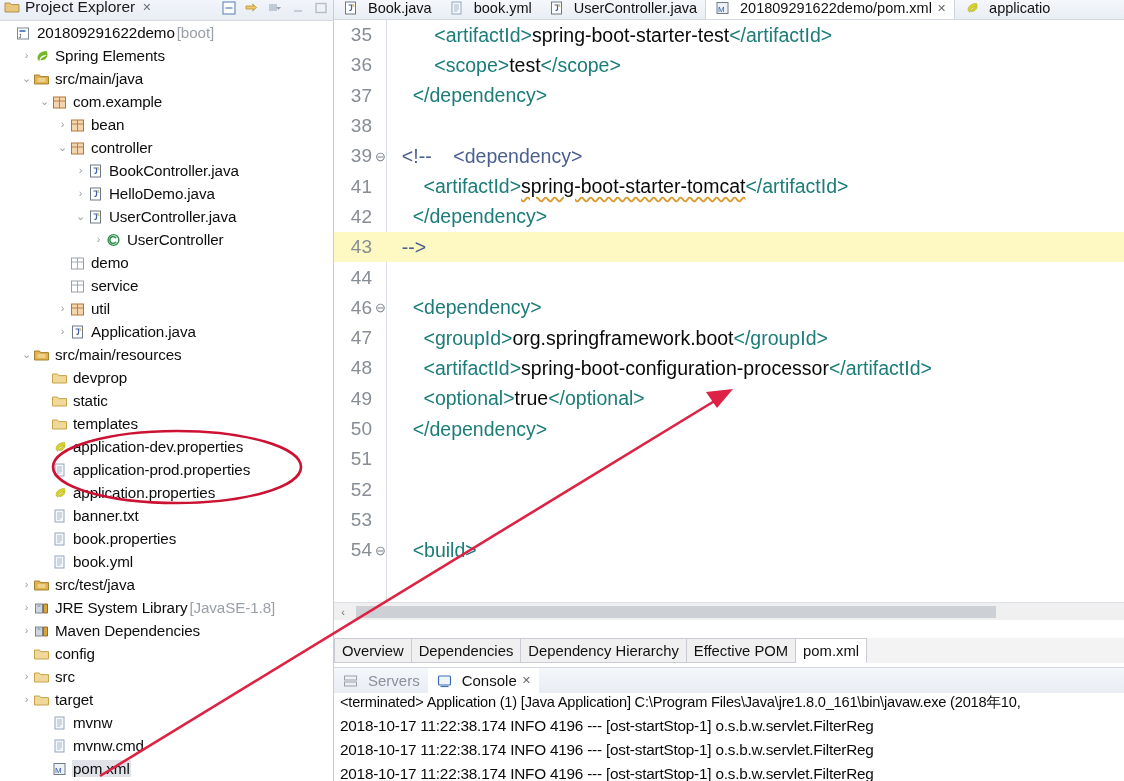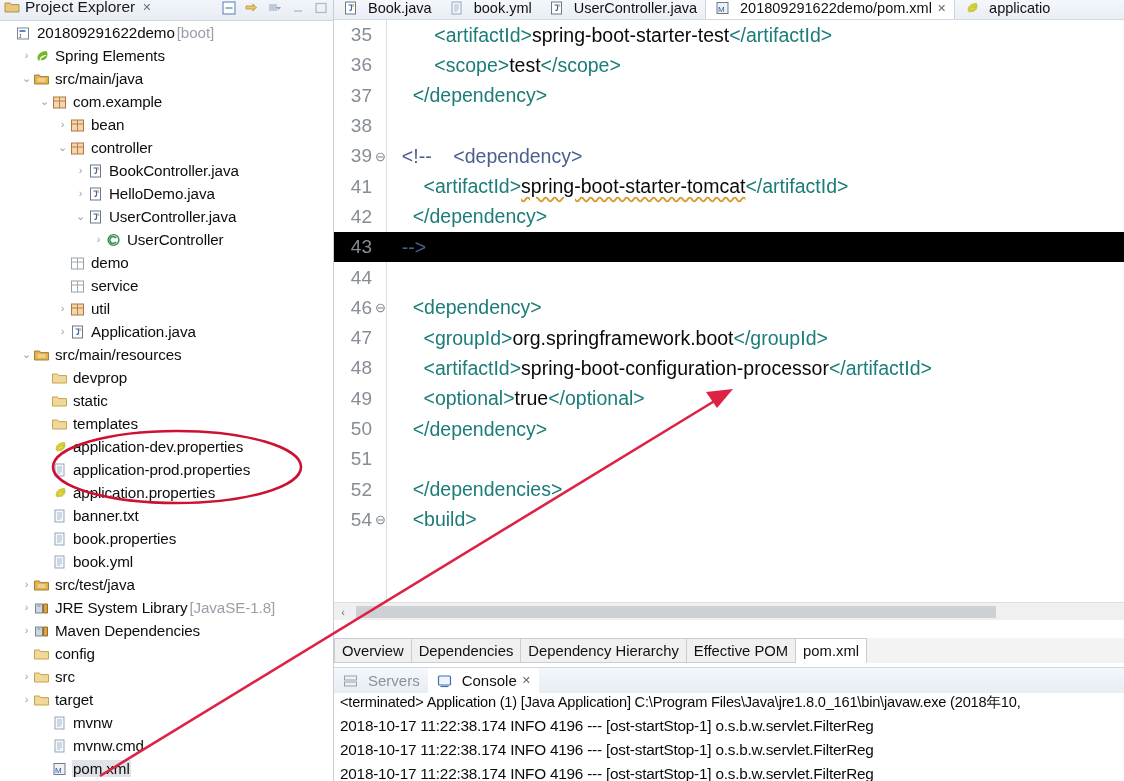--- a/index.html
+++ b/index.html
@@ -120,21 +120,21 @@
     border-right: 1px solid #dcdfe3;
   }
   .code-line {
     position: relative;
     height: 30.3px;
     display: flex; align-items: center;
     font-family: "Liberation Sans", sans-serif;
     font-size: 19.5px;
     white-space: pre;
   }
-  .code-line.hl { background: #000000; }
+  .code-line.hl { background: #fef9c3; }
   .ln {
     width: 40px; min-width: 40px;
     text-align: right;
     color: #878d95;
     font-size: 19px;
     padding-right: 2px;
   }
   .fold {
     width: 13px; min-width: 13px;
     color: #7d838b; font-size: 13px; text-align: center;
@@ -613,21 +613,22 @@
           <div class="code-line"><span class="ln">41</span><span class="fold"></span><span class="codetext"><span class="tag">      &lt;artifactId&gt;</span><span class="txt squig">spring-boot-starter-tomcat</span><span class="tag">&lt;/artifactId&gt;</span></span></div>
           <div class="code-line"><span class="ln">42</span><span class="fold"></span><span class="codetext"><span class="tag">    &lt;/dependency&gt;</span></span></div>
           <div class="code-line hl"><span class="ln">43</span><span class="fold"></span><span class="codetext"><span class="cmt">  --&gt;</span></span></div>
           <div class="code-line"><span class="ln">44</span><span class="fold"></span><span class="codetext"><span class="txt"></span></span></div>
           <div class="code-line"><span class="ln">46</span><span class="fold">⊖</span><span class="codetext"><span class="tag">    &lt;dependency&gt;</span></span></div>
           <div class="code-line"><span class="ln">47</span><span class="fold"></span><span class="codetext"><span class="tag">      &lt;groupId&gt;</span><span class="txt">org.springframework.boot</span><span class="tag">&lt;/groupId&gt;</span></span></div>
           <div class="code-line"><span class="ln">48</span><span class="fold"></span><span class="codetext"><span class="tag">      &lt;artifactId&gt;</span><span class="txt">spring-boot-configuration-processor</span><span class="tag">&lt;/artifactId&gt;</span></span></div>
           <div class="code-line"><span class="ln">49</span><span class="fold"></span><span class="codetext"><span class="tag">      &lt;optional&gt;</span><span class="txt">true</span><span class="tag">&lt;/optional&gt;</span></span></div>
           <div class="code-line"><span class="ln">50</span><span class="fold"></span><span class="codetext"><span class="tag">    &lt;/dependency&gt;</span></span></div>
           <div class="code-line"><span class="ln">51</span><span class="fold"></span><span class="codetext"><span class="txt"></span></span></div>
-          <div class="code-line"><span class="ln">52</span><span class="fold"></span><span class="codetext"><span class="tag">    &lt;/dependencies&gt;</span></span></div>
+          <div class="code-line"><span class="ln">52</span><span class="fold"></span></div>
+          <div class="code-line"><span class="ln">53</span><span class="fold"></span><span class="codetext"><span class="txt"></span></span></div>
           <div class="code-line"><span class="ln">54</span><span class="fold">⊖</span><span class="codetext"><span class="tag">    &lt;build&gt;</span></span></div>
         </div>
 
       <div id="ed-hscroll">
         <span class="sb-arrow">‹</span>
         <div class="sb-thumb" style="width:640px;margin-left:4px;"></div>
       </div>
     </div>
 
     <div id="pom-tabs">

